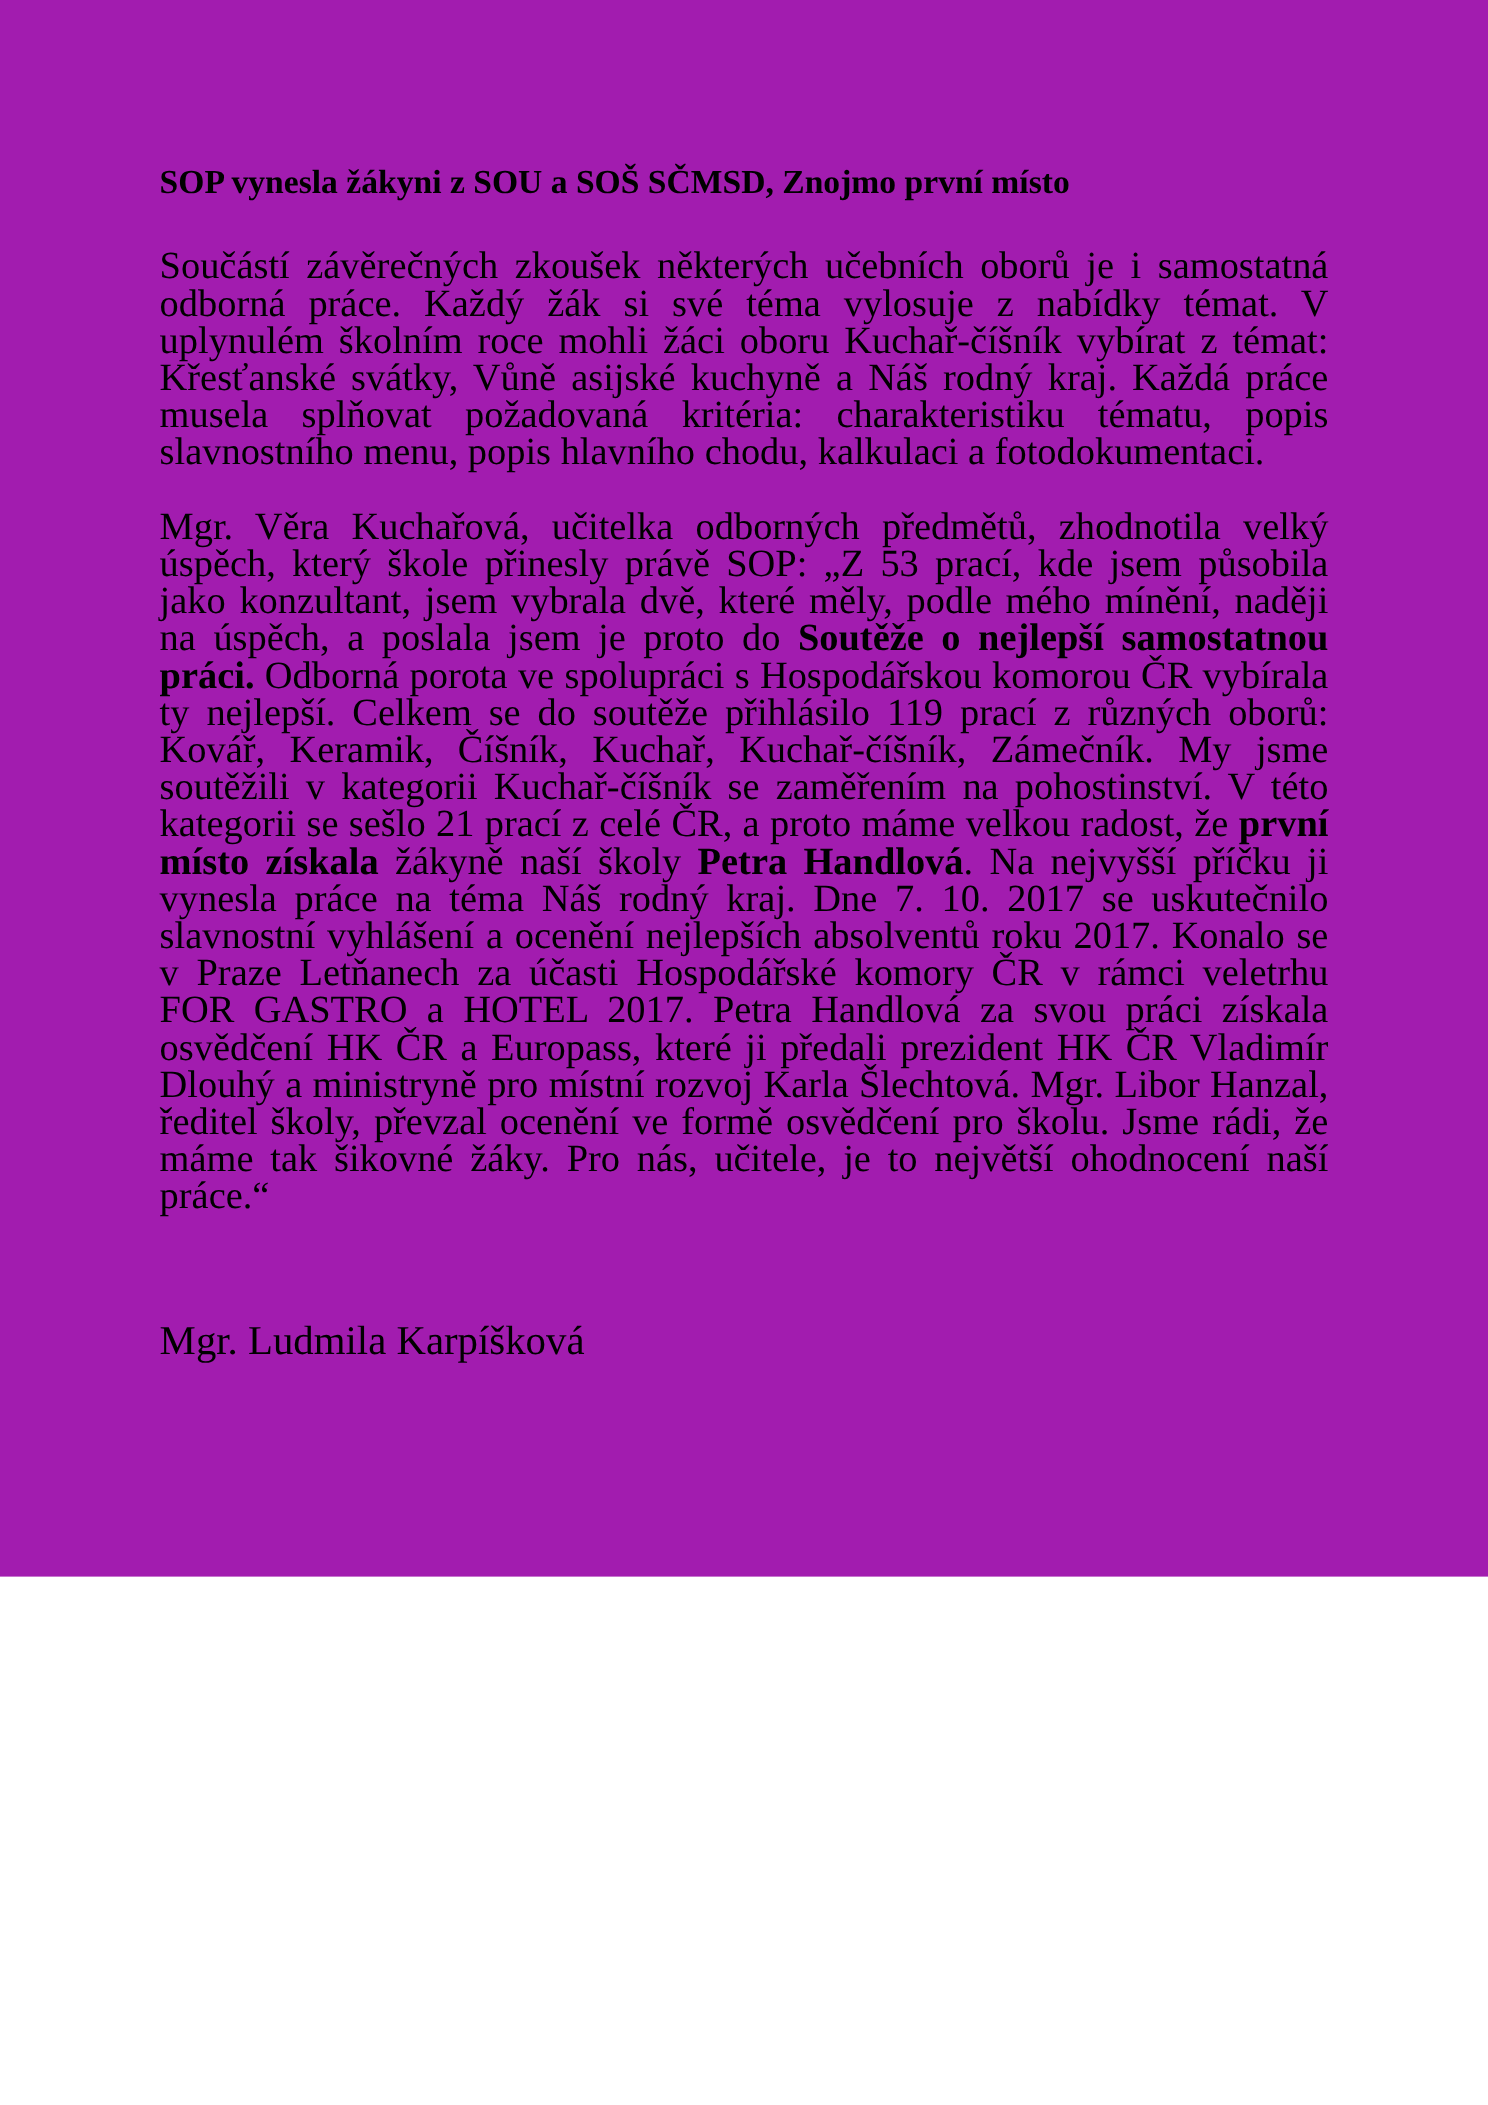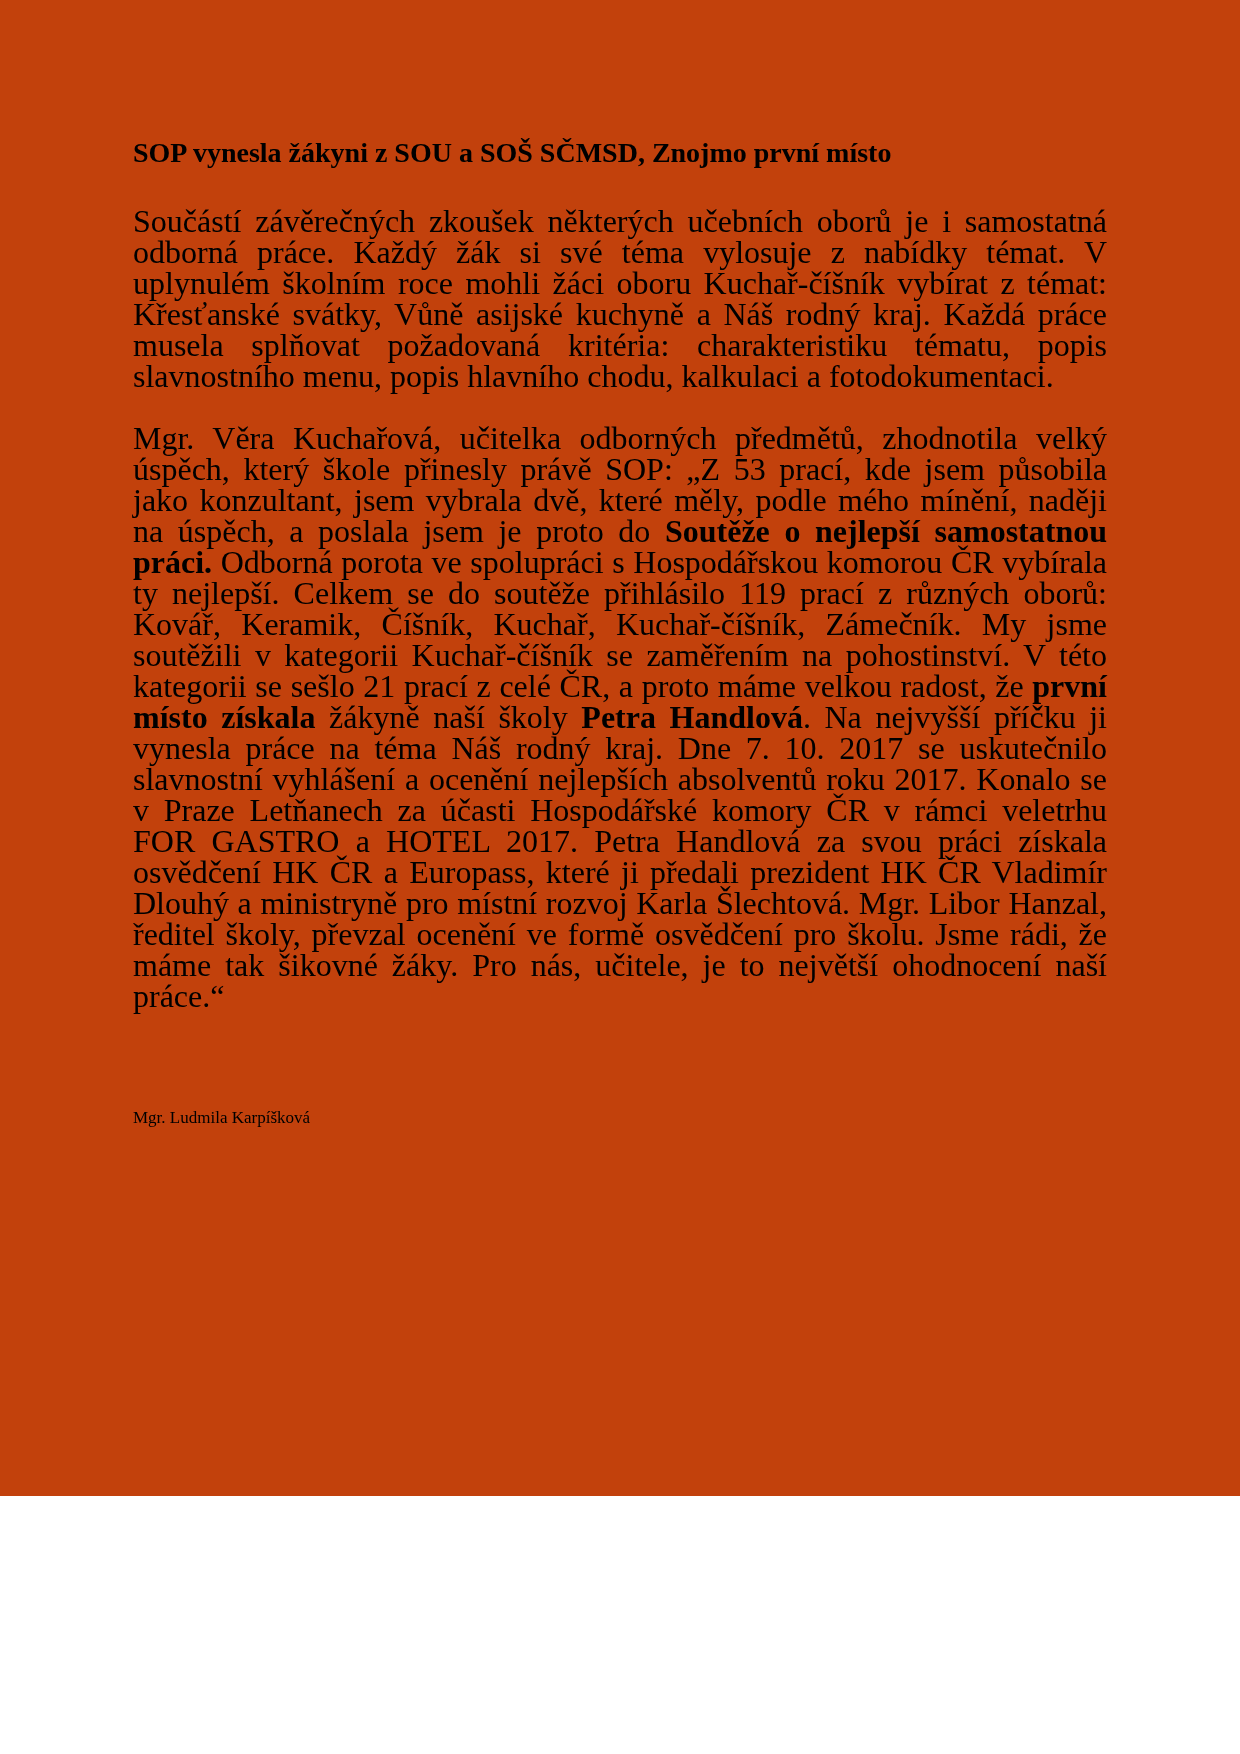--- a/index.html
+++ b/index.html
@@ -3,22 +3,22 @@
 <meta charset="utf-8">
 <style>
   html, body {
     margin: 0;
     padding: 0;
     background: #ffffff;
   }
   .page {
     position: relative;
     width: 1240px;
-    height: 1496px;
-    background: #c2410c;
+    height: 1314px;
+    background: #a21caf;
     color: #000000;
     font-family: "Liberation Serif", "DejaVu Serif", serif;
     overflow: hidden;
     box-sizing: border-box;
   }
   .content {
     position: absolute;
     top: 136px;
     left: 133px;
     width: 974px;
@@ -36,21 +36,21 @@
     text-align: justify;
     margin: 0 0 31px 0;
   }
   .para.second {
     margin-top: 25px;
   }
   .b {
     font-weight: bold;
   }
   .signature {
-    font-size: 17px;
+    font-size: 34px;
     line-height: 31px;
     text-align: left;
     margin: 90px 0 0 0;
   }
 </style>
 </head>
 <body>
 
 <div class="page">
   <div class="content">

